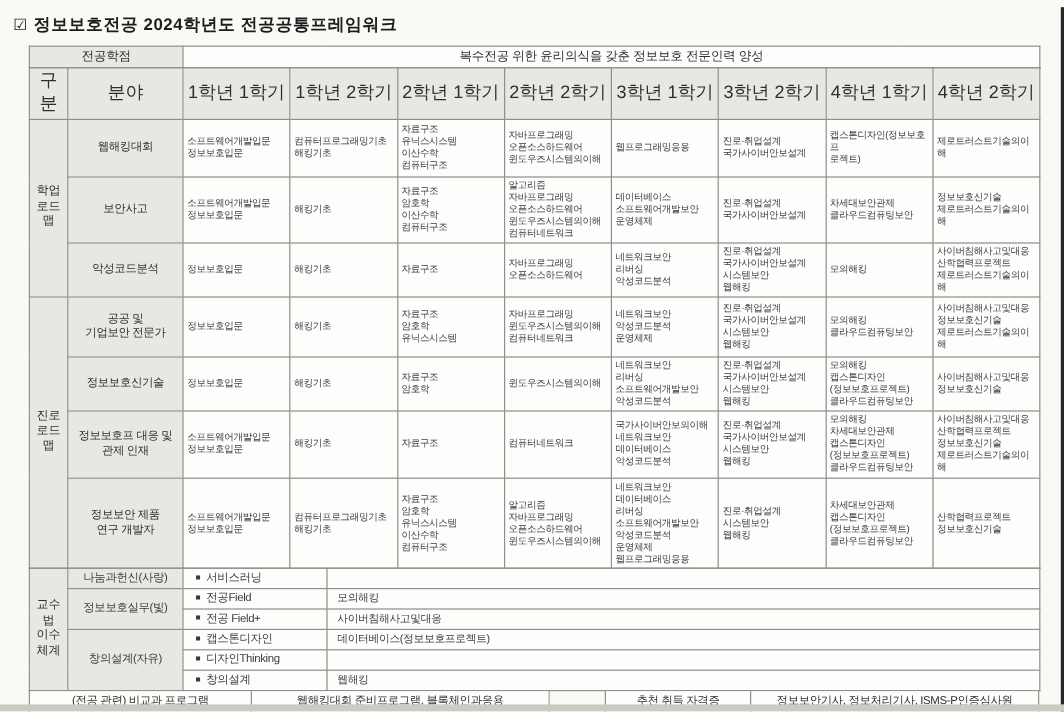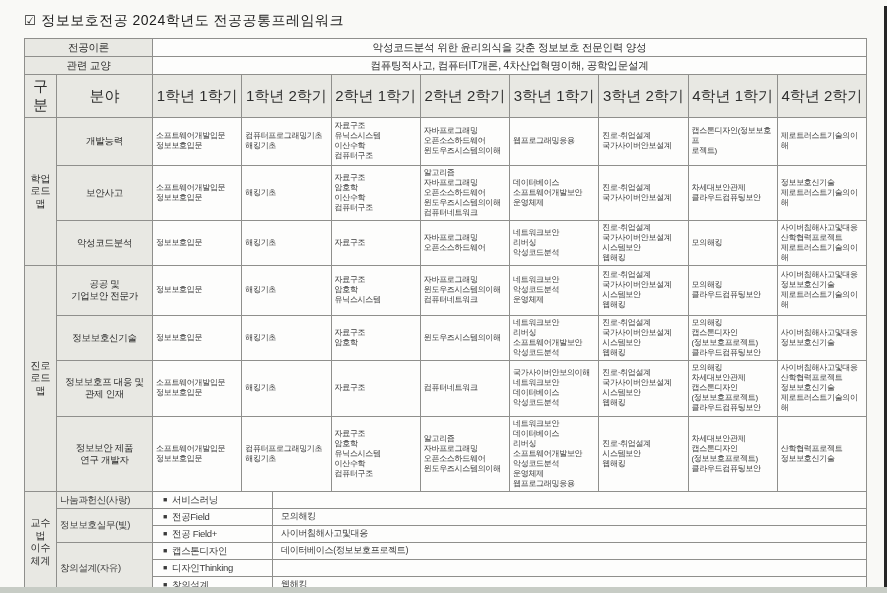--- a/index.html
+++ b/index.html
@@ -7,21 +7,21 @@
   body {
     font-family: "Liberation Sans", "DejaVu Sans", sans-serif;
     background: #f9f9f6;
     color: #333;
     position: relative;
     overflow: hidden;
   }
   .canvas { position: absolute; inset: 0; }
   .scan-edge-right { position: absolute; top: 6px; right: 0; width: 3px; height: 587px; background: #262626; }
   .scan-edge-bottom { position: absolute; left: 0; bottom: 0; width: 100%; height: 6px; background: #c7ccc5; }
-  .page-title { margin: 12px 0 8px 24px; font-size: 14px; font-weight: 400; color: #1c1c1c; letter-spacing: 0.5px; }
+  .page-title { margin: 12px 0 8px 11px; font-size: 14px; font-weight: 700; color: #1c1c1c; letter-spacing: 0.5px; }
   .page-title .cb { font-size: 13px; margin-right: 5px; }
   table { border-collapse: collapse; table-layout: fixed; width: 842px; margin-left: 24px; }
   table + table { margin-top: -1px; }
   td {
     border: 1px solid #8f8f8c;
     font-size: 8px;
     line-height: 1.25;
     padding: 2px 3px;
     vertical-align: middle;
     white-space: pre-line;
@@ -30,21 +30,21 @@
     overflow: hidden;
   }
   .gray { background: #e8e8e3; }
   .info td { font-size: 10.5px; text-align: center; letter-spacing: -0.2px; color: #2e2e2e; }
   .info .lbl { font-weight: 400; }
   .hdr td { font-size: 15px; text-align: center; background: #e8e8e3; color: #2e2e2e; }
   .grp { font-size: 10px; text-align: center; background: #e8e8e3; font-weight: 400; color: #2b2b2b; }
   .fld { font-size: 9.5px; text-align: center; background: #e8e8e3; color: #2b2b2b; letter-spacing: -0.3px; }
   .crs { text-align: left; letter-spacing: -0.3px; }
   .ped td { height: 17px; }
-  .cat { font-size: 9.5px; background: #e8e8e3; letter-spacing: -0.3px; }
+  .cat { font-size: 9.5px; text-align: center; background: #e8e8e3; letter-spacing: -0.3px; }
   .mth { font-size: 9.5px; text-align: left; padding-left: 10px; letter-spacing: -0.3px; }
   .mth .bullet { font-size: 7px; margin-right: 5px; vertical-align: 1px; }
   .pcourse { font-size: 9px; text-align: left; padding-left: 8px; letter-spacing: -0.3px; }
   .footer-strip { display: flex; margin: -1px 0 0 24px; width: 842px; }
   .ftable { display: flex; border: 1px solid #8f8f8c; }
   .fcell { font-size: 9.5px; display: flex; align-items: center; justify-content: center; height: 18px; letter-spacing: -0.3px; color: #2e2e2e; background: #fdfdfc; }
   .fcell + .fcell { border-left: 1px solid #8f8f8c; }
   .spacer { width: 50px; }
   .w184 { width: 184px; } .w248 { width: 248px; } .w120 { width: 120px; } .w240 { width: 240px; }
 </style>
@@ -62,26 +62,22 @@
         <col style="width:128px">
         <col style="width:119px">
         <col style="width:119px">
         <col style="width:119px">
         <col style="width:119px">
         <col style="width:119px">
         <col style="width:119px">
       </colgroup>
     <tbody>
         <tr style="height:17px">
-      <td class="gray lbl">전공이론</td>
-      <td colspan="6">악성코드분석 위한 윤리의식을 갖춘 정보보호 전문인력 양성</td>
-    </tr>
-    <tr style="height:17px">
-      <td class="gray lbl">관련 교양</td>
-      <td colspan="6">컴퓨팅적사고, 컴퓨터IT개론, 4차산업혁명이해, 공학입문설계</td>
+      <td class="gray lbl">전공학점</td>
+      <td colspan="6">복수전공 위한 윤리의식을 갖춘 정보보호 전문인력 양성</td>
     </tr>
   </tbody>
     </table>
 
   <table>
     <colgroup>
         <col style="width:32px">
         <col style="width:96px">
         <col style="width:89.25px">
         <col style="width:89.25px">
@@ -101,21 +97,21 @@
       <td>2학년 1학기</td>
       <td>2학년 2학기</td>
       <td>3학년 1학기</td>
       <td>3학년 2학기</td>
       <td>4학년 1학기</td>
       <td>4학년 2학기</td>
     </tr>
     <tr style="height:48px">
       <td class="grp" rowspan="3">학업
 로드맵</td>
-      <td class="fld">개발능력</td>
+      <td class="fld">웹해킹대회</td>
       <td class="crs">소프트웨어개발입문
 정보보호입문</td>
       <td class="crs">컴퓨터프로그래밍기초
 해킹기초</td>
       <td class="crs">자료구조
 유닉스시스템
 이산수학
 컴퓨터구조</td>
       <td class="crs">자바프로그래밍
 오픈소스하드웨어

